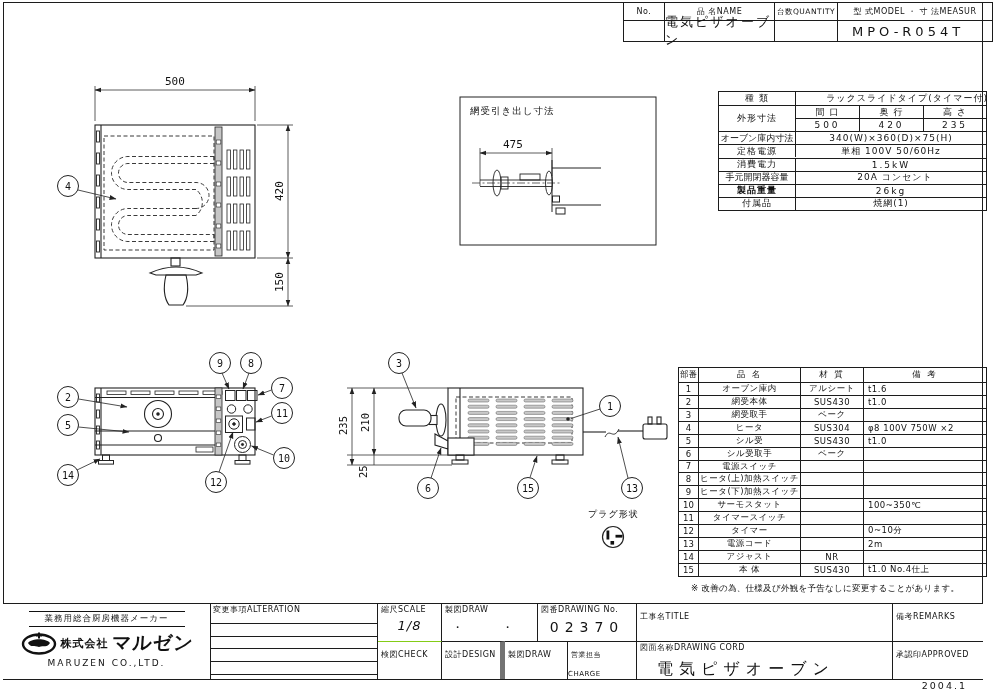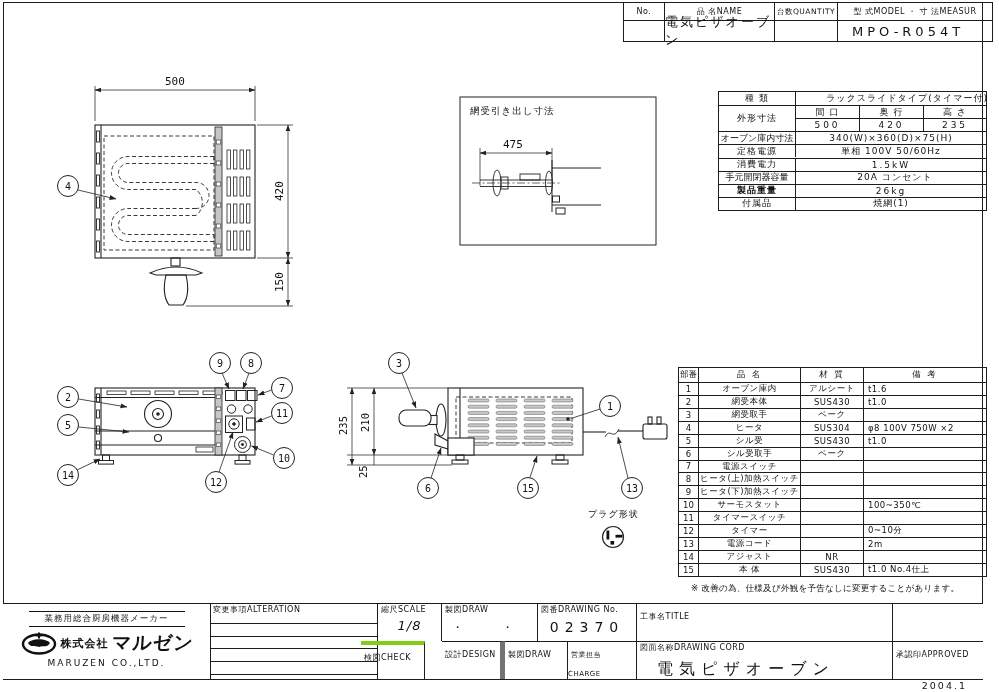--- a/index.html
+++ b/index.html
@@ -546,22 +546,25 @@
       <span class="lbl" style="display:block;">製図DRAW</span>
       <span class="date-val">・　・</span>
     </div>
     <div class="abs fcell" style="left:535px;top:0;width:99px;height:37px;border-right:1px solid #1c1c1c;">
       <span class="lbl" style="display:block;">図番DRAWING No.</span>
       <span class="dno-val">02370</span>
     </div>
     <div class="abs fcell" style="left:634px;top:0;width:256px;height:37px;border-right:1px solid #1c1c1c;">
       <span class="lbl">工事名TITLE</span>
     </div>
-
-    <div class="abs fcell" style="left:358px;top:37px;width:64px;height:38px;border-right:1px solid #1c1c1c;border-top:4px solid #84cc16;">
+    <div class="abs fcell" style="left:890px;top:0;width:90px;height:37px;">
+      <span class="lbl">備考REMARKS</span>
+    </div>
+
+    <div class="abs fcell" style="left:375px;top:37px;width:64px;height:38px;border-right:1px solid #1c1c1c;border-top:1px solid #84cc16;">
       <span class="lbl">検図CHECK</span>
     </div>
     <div class="abs fcell" style="left:439px;top:37px;width:63px;height:38px;border-right:5px solid #737373;border-top:1px solid #1c1c1c;">
       <span class="lbl">設計DESIGN</span>
     </div>
     <div class="abs fcell" style="left:502px;top:37px;width:63px;height:38px;border-right:1px solid #1c1c1c;border-top:1px solid #1c1c1c;">
       <span class="lbl">製図DRAW</span>
     </div>
     <div class="abs fcell" style="left:565px;top:37px;width:69px;height:38px;border-right:1px solid #1c1c1c;border-top:1px solid #1c1c1c;">
       <span class="lbl" style="font-size:7px;">営業担当CHARGE</span>

